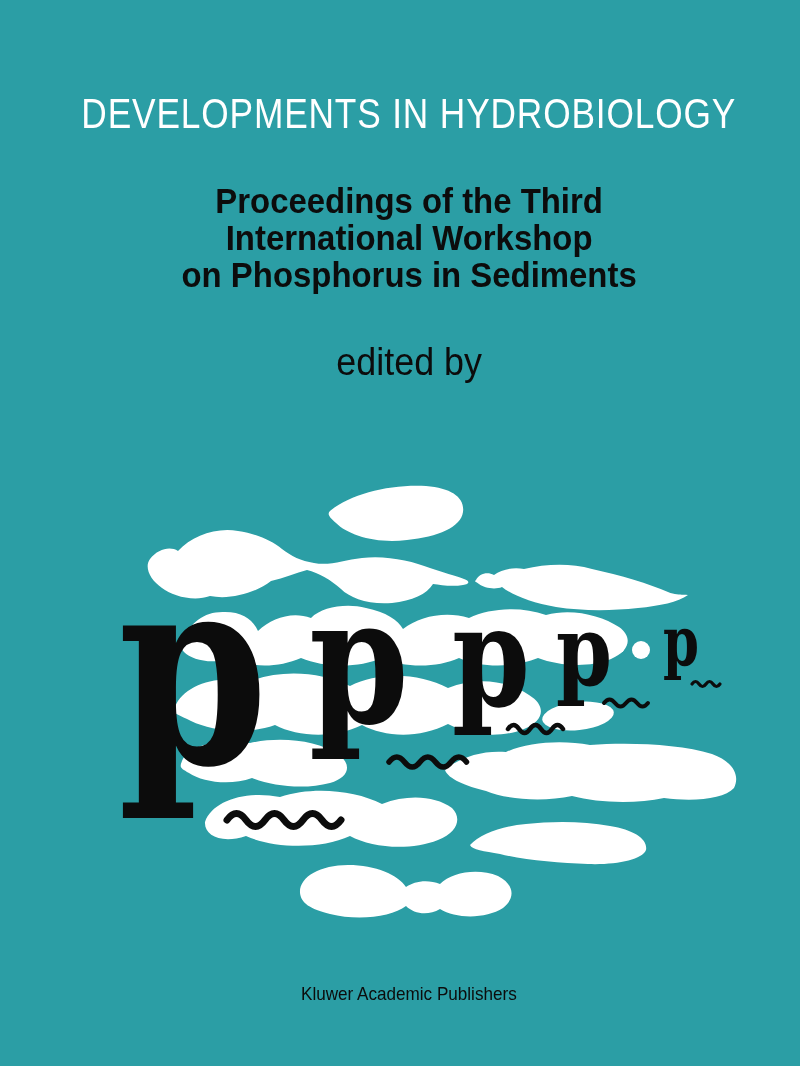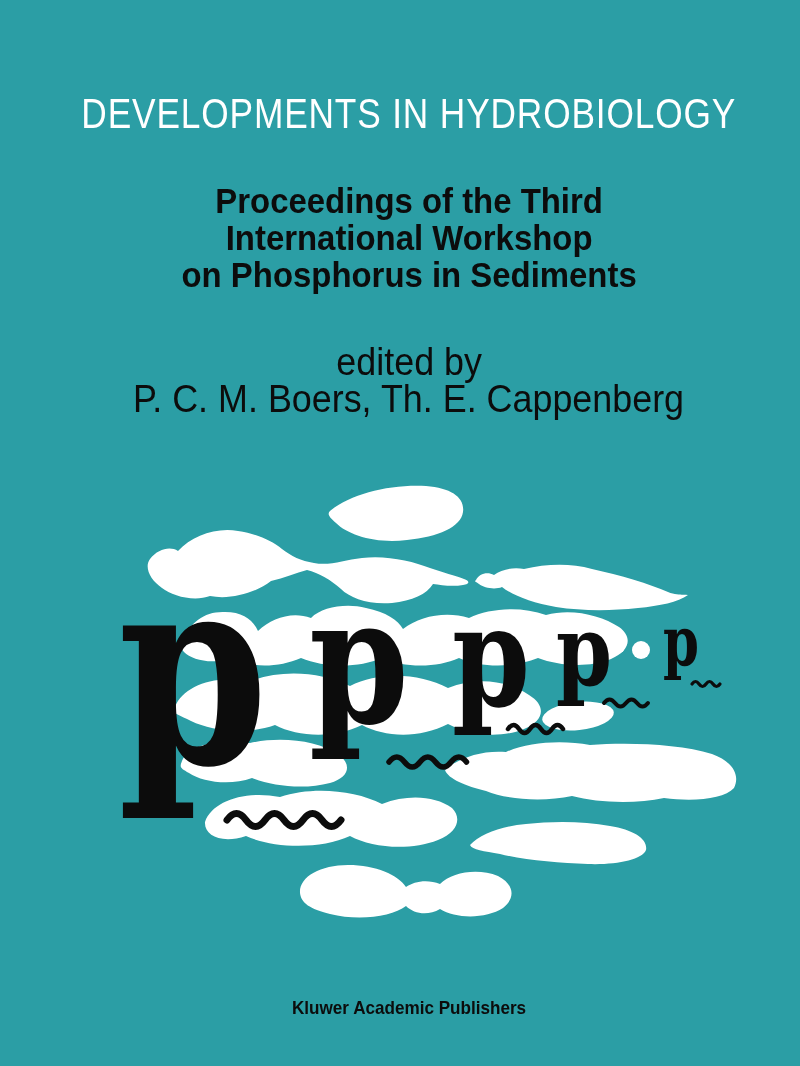--- a/index.html
+++ b/index.html
@@ -40,23 +40,22 @@
     font-weight:400;
     line-height:36.5px;
     margin-top:12px;
   }
   .editors .sx{--sx:0.92;}
 
   .publisher{
     top:982px;
     color:#0C0C0C;
     font-size:19px;
-    font-weight:700;
+    font-weight:400;
     line-height:24px;
-    margin-top:14px;
   }
   .publisher .sx{--sx:0.90;}
 
   .artwork{position:absolute;left:0;top:0;width:800px;height:1066px;}
   .blob{fill:#FFFFFF;stroke:none;}
   .pletter{font-family:"DejaVu Serif", serif;font-weight:700;fill:#0C0C0C;}
   .squiggle{fill:none;stroke:#0C0C0C;stroke-linecap:round;stroke-linejoin:round;}
 </style>
 </head>
 <body>
@@ -114,20 +113,19 @@
     <div><span class="sx">International Workshop</span></div>
     <div><span class="sx">on Phosphorus in Sediments</span></div>
   </div>
 
   <div class="textlayer series-title">
     <span class="sx">DEVELOPMENTS IN HYDROBIOLOGY</span>
   </div>
 
   <div class="textlayer editors">
     <div><span class="sx">edited by</span></div>
-    <div><span class="sx">P. C. M. Boers, Th. E. Cappenberg</span></div>
   </div>
 
   <div class="textlayer publisher">
     <span class="sx">Kluwer Academic Publishers</span>
   </div>
 
 </div>
 
 </body></html>

